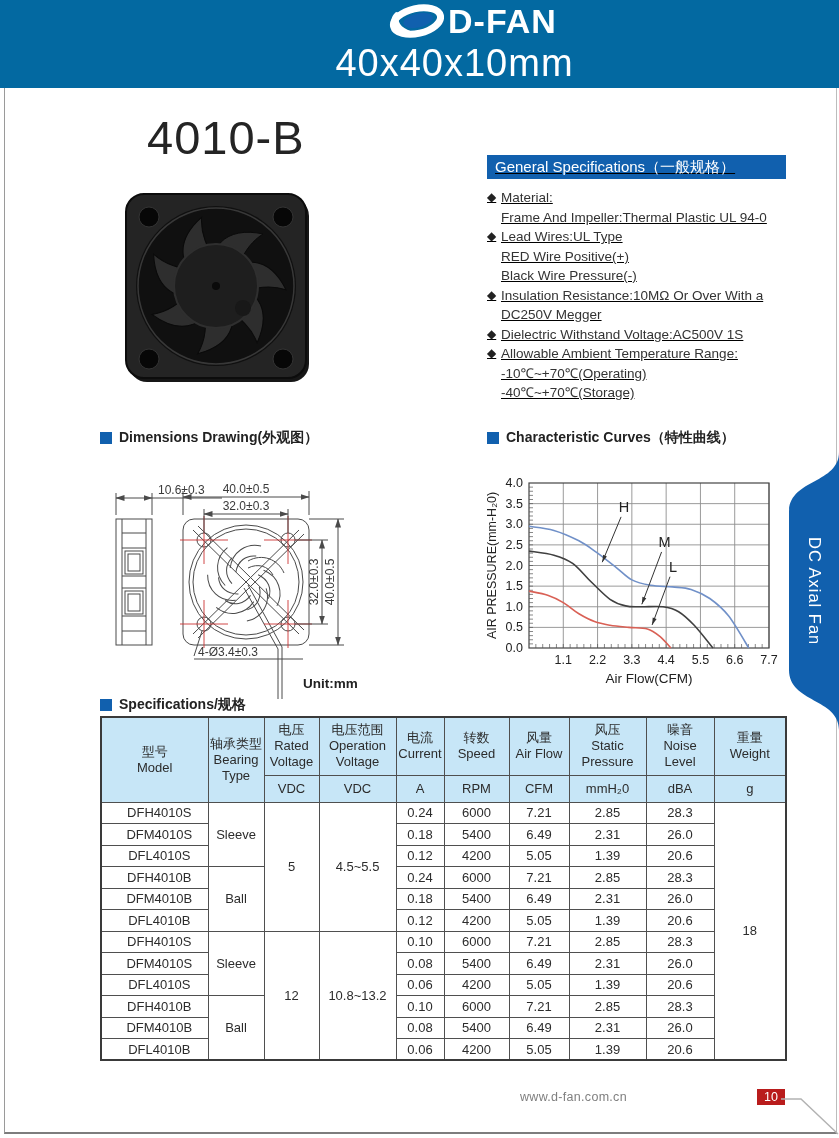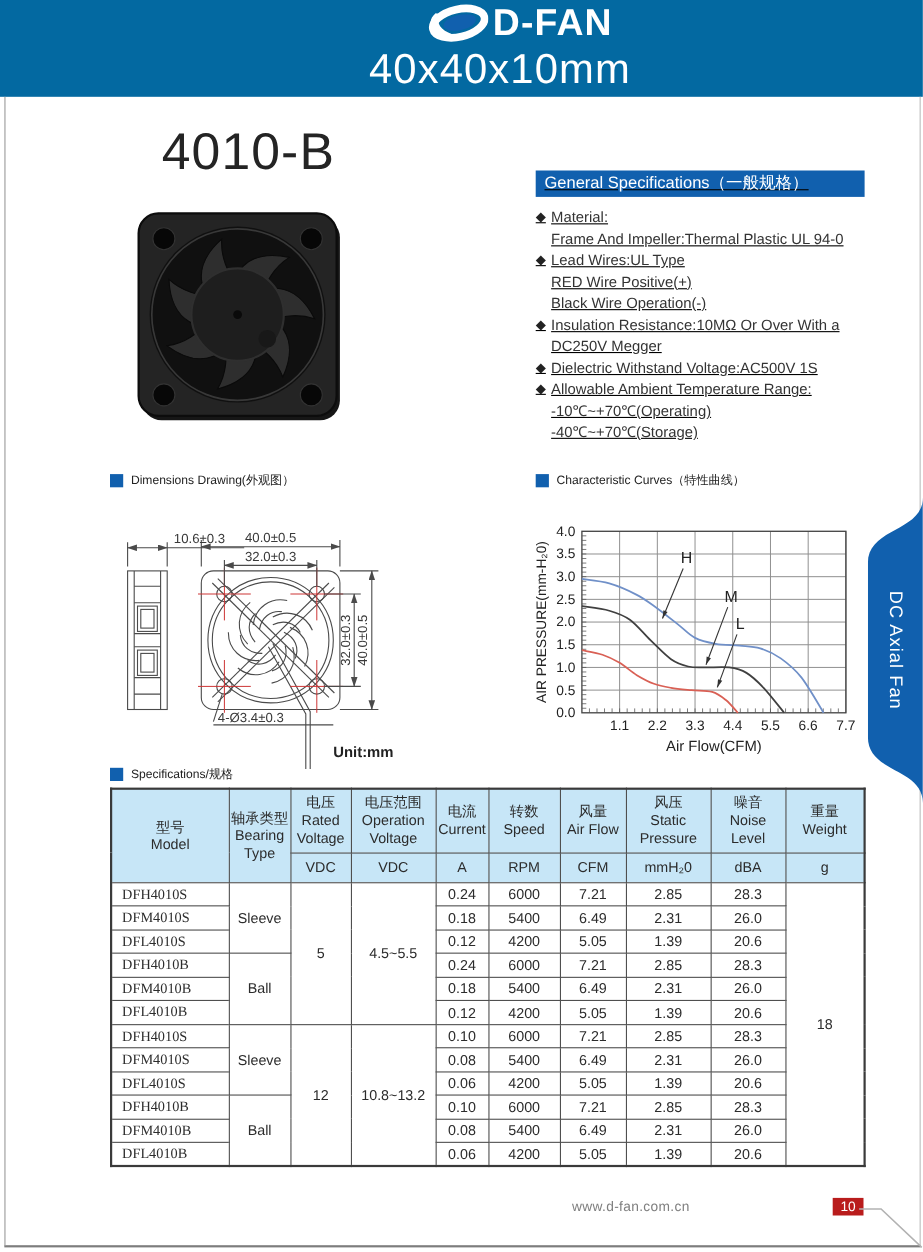--- a/index.html
+++ b/index.html
@@ -25,42 +25,42 @@
   .gen-specs { position:absolute; left:487px; top:155px; width:299px;text-decoration:underline; }
   .gs-bar { background:#1160ae; color:#fff; font-size:15px; height:24px; line-height:24px; padding-left:8px; font-weight:500; }
   .gs-list { margin-top:9px; }
   .gs-line { font-size:13.5px; color:#333; line-height:19.5px; display:flex; }
   .gs-line .diamond { width:14px; color:#222; font-size:12px; flex:none; }
   .gs-line.cont { padding-left:14px; }
 
   
   .sec-head { position:absolute; display:flex; align-items:center; }
   .sec-sq { width:12px; height:12px; background:#1160ae; margin-right:7px; flex:none; }
-  .sec-txt { font-size:11px; font-weight:400; color:#222; }
+  .sec-txt { font-size:14px; font-weight:700; color:#222; }
 
   
   .dims-svg { position:absolute; left:98px; top:455px; }
   .chart-svg { position:absolute; left:484px; top:448px; }
   svg text { font-family:"Liberation Sans", sans-serif; }
 
   
   .side-tab { position:absolute; right:0; top:452px; width:50px; height:278px; }
   .side-tab svg { position:absolute; inset:0; }
   .side-tab .tab-label { position:absolute; inset:0; display:flex; align-items:center; justify-content:center;
       writing-mode:vertical-rl; color:#fff; font-size:16.5px; letter-spacing:1px; }
 
   
   .spec-table { position:absolute; left:100px; top:716px; border-collapse:collapse; table-layout:fixed; width:685px;
       border:2px solid #3a3a3a; }
   .spec-table th, .spec-table td { border:1px solid #4f4f4f; font-size:13px; color:#2c2c2c; text-align:center; padding:0; }
   .spec-table thead th { background:#c7e6f7; font-weight:normal; line-height:16px; }
   .spec-table thead tr.r1 th { height:58px; }
   .spec-table thead tr.r2 th { height:27px; }
   .spec-table tbody td { height:21.5px; background:#fff; }
-  .spec-table tbody td.model { text-align:left; padding-left:9px;font-family:Liberation Serif, serif; }
+  .spec-table tbody td.model { text-align:center; padding-left:9px; }
 
   
   .footer { position:absolute; left:520px; top:1089px; width:265px; display:flex; align-items:center; justify-content:space-between;gap:25px; }
   .site { color:#7f7f7f; font-size:12.5px; letter-spacing:0.3px; }
   .page-badge { background:#b91c1c; color:#fff; font-size:12.5px; width:28px; height:16px; line-height:16px;
       text-align:center; margin-left:9px; }
   .corner-line { position:absolute; left:780px; top:1093px; }
 </style>
 </head>
 <body>
@@ -134,21 +134,21 @@
           <span>Frame And Impeller:Thermal Plastic UL 94-0</span>
         </div>
         <div class="gs-line">
           <span class="diamond">◆</span>
           <span>Lead Wires:UL Type</span>
         </div>
         <div class="gs-line cont">
           <span>RED Wire Positive(+)</span>
         </div>
         <div class="gs-line cont">
-          <span>Black Wire Operation(-)</span>
+          <span>Black Wire Pressure(-)</span>
         </div>
         <div class="gs-line">
           <span class="diamond">◆</span>
           <span>Insulation Resistance:10MΩ Or Over With a</span>
         </div>
         <div class="gs-line cont">
           <span>DC250V Megger</span>
         </div>
         <div class="gs-line">
           <span class="diamond">◆</span>

